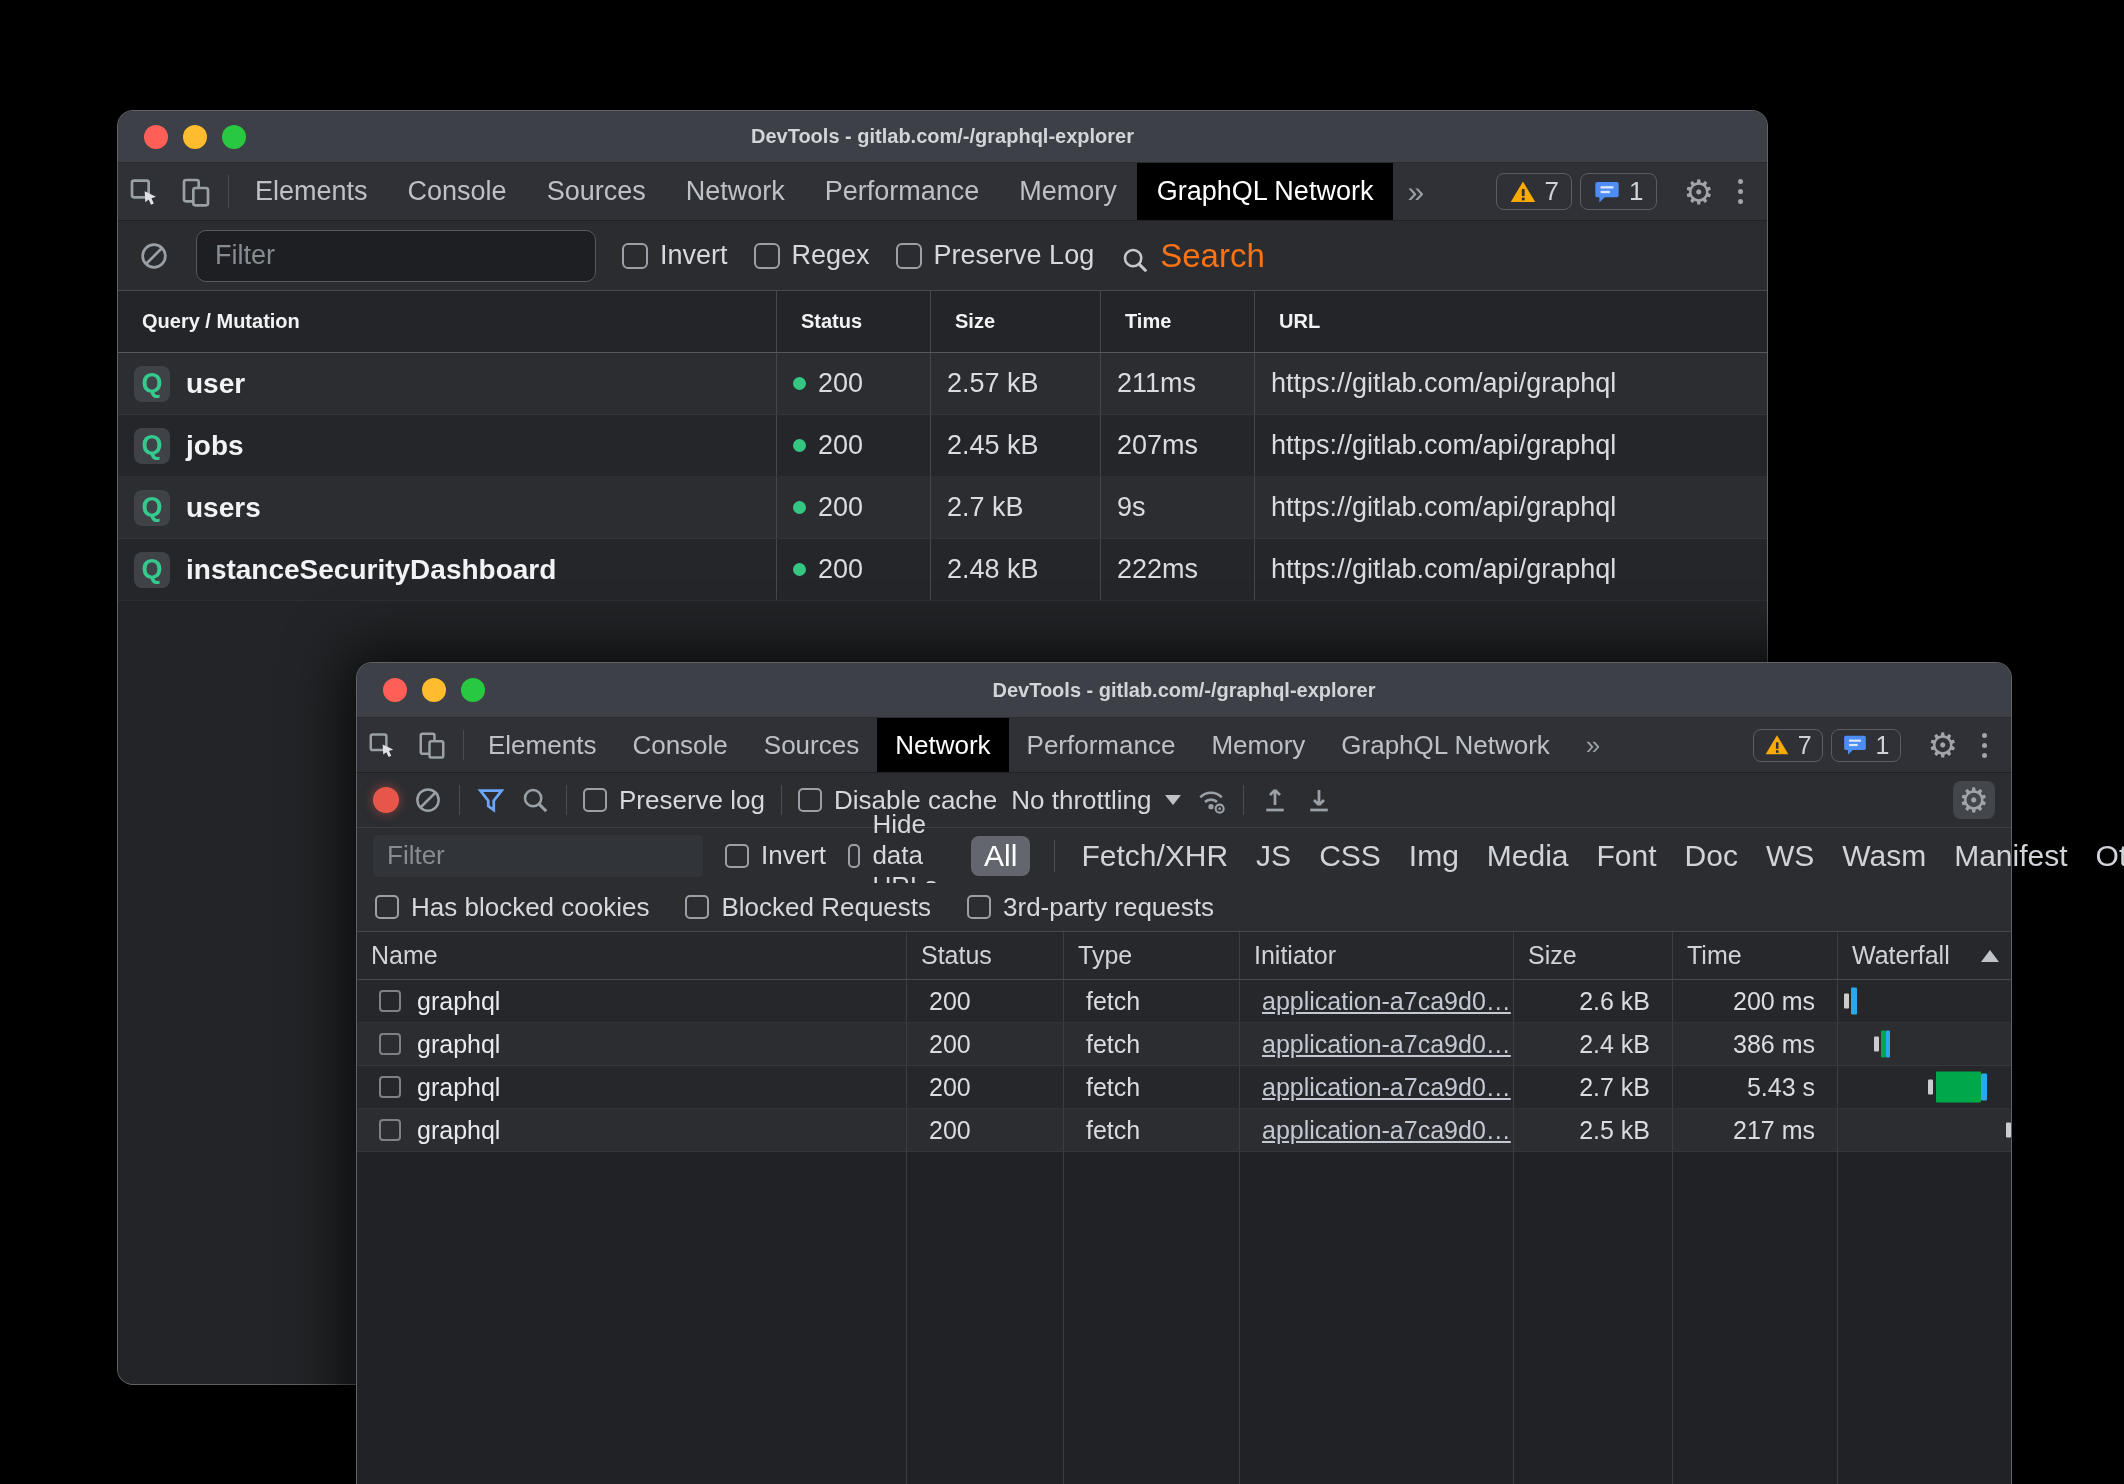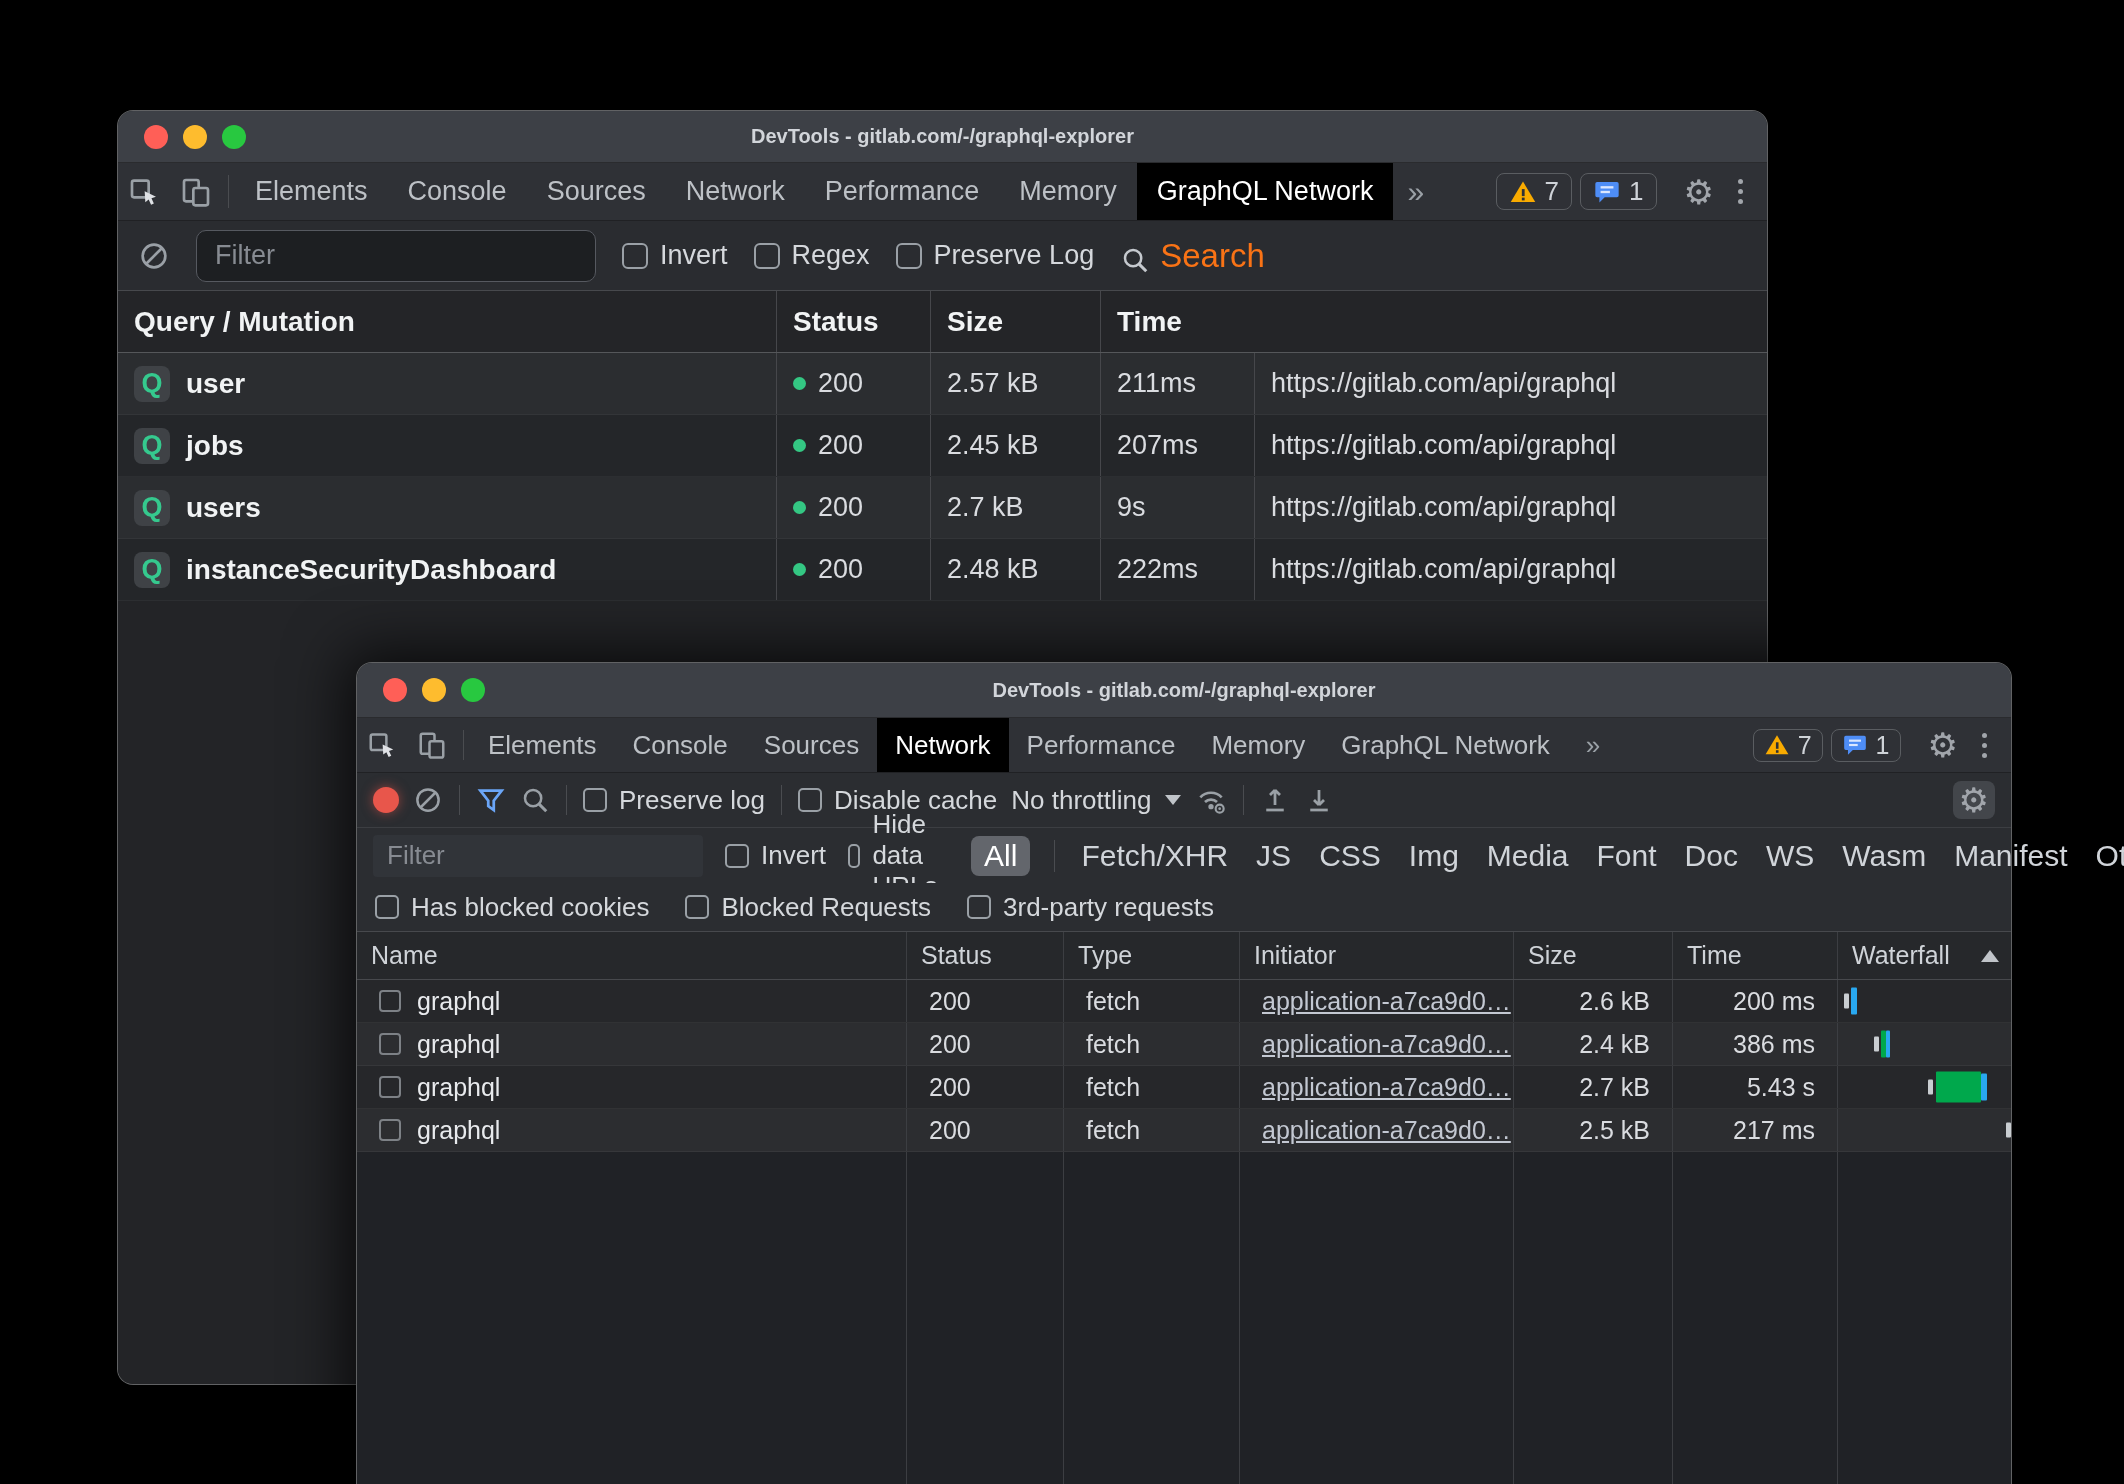--- a/index.html
+++ b/index.html
@@ -44,22 +44,22 @@
   .b-filter { height: 70px; background: #2a2c30; border-bottom: 1px solid #47494d;
               display: flex; align-items: center; gap: 26px; padding: 0 20px; }
   .b-filter input { width: 400px; height: 52px; background: #1d1f22; border: 1px solid #565960;
                     border-radius: 10px; color: #d5d8dc; font-size: 27px; padding: 0 18px;
                     font-family: "Liberation Sans", sans-serif; outline: none; }
   .b-filter input::placeholder { color: #878b92; }
   .searchlbl { display: flex; align-items: flex-end; gap: 10px; font-size: 33px; color: #f97316; }
 
   .bk-grid { display: grid; grid-template-columns: 658px 154px 170px 154px 1fr; }
   .b-header { height: 62px; background: #242528; border-bottom: 1px solid #55575a; }
-  .b-header .hcell { display: flex; align-items: center; padding-left: 16px;
-                     font-size: 28px; font-weight: 700; color: #f1f3f4; }
+  .b-header .hcell { display: flex; align-items: center; padding-left: 24px;
+                     font-size: 20px; font-weight: 700; color: #f1f3f4; }
   .hcell + .hcell, .bcell + .bcell { border-left: 1px solid #46474b; }
   .brow { height: 62px; border-bottom: 1px solid rgba(255,255,255,.04); }
   .brow.odd { background: #2b2d30; } .brow.even { background: #242629; }
   .bcell { display: flex; align-items: center; padding-left: 16px; font-size: 27px;
            color: #dadce0; overflow: hidden; white-space: nowrap; }
   .qbadge { width: 36px; height: 36px; border-radius: 8px; background: #3f4246; color: #35c98e;
             font-size: 27px; font-weight: 700; display: flex; align-items: center;
             justify-content: center; margin-right: 16px; flex: 0 0 auto; }
   .bname { font-weight: 700; color: #f1f3f4; font-size: 28px; }
   .dot { width: 13px; height: 13px; border-radius: 50%; background: #34c783; margin-right: 12px; flex: 0 0 auto; }
@@ -206,20 +206,21 @@
           </svg>
         <span>Search</span>
       </span>
     </div>
 
     <div class="bk-grid b-header">
       <div class="hcell">Query / Mutation</div>
       <div class="hcell">Status</div>
       <div class="hcell">Size</div>
       <div class="hcell">Time</div>
+      <div class="hcell">URL</div>
     </div>
 
     <div class="bk-grid brow odd">
       <div class="bcell">
           <span class="qbadge">Q</span>
           <span class="bname">user</span>
         </div>
       <div class="bcell">
           <span class="dot"></span>
           <span>200</span>

